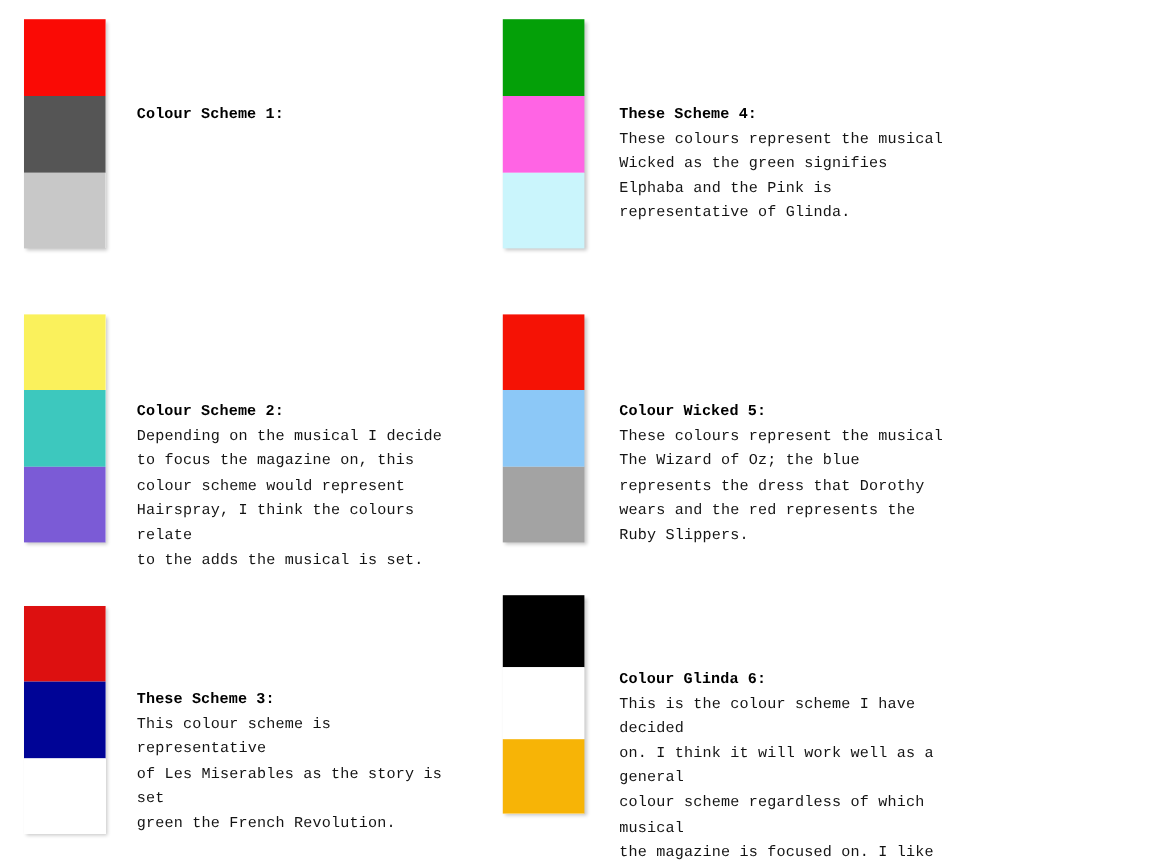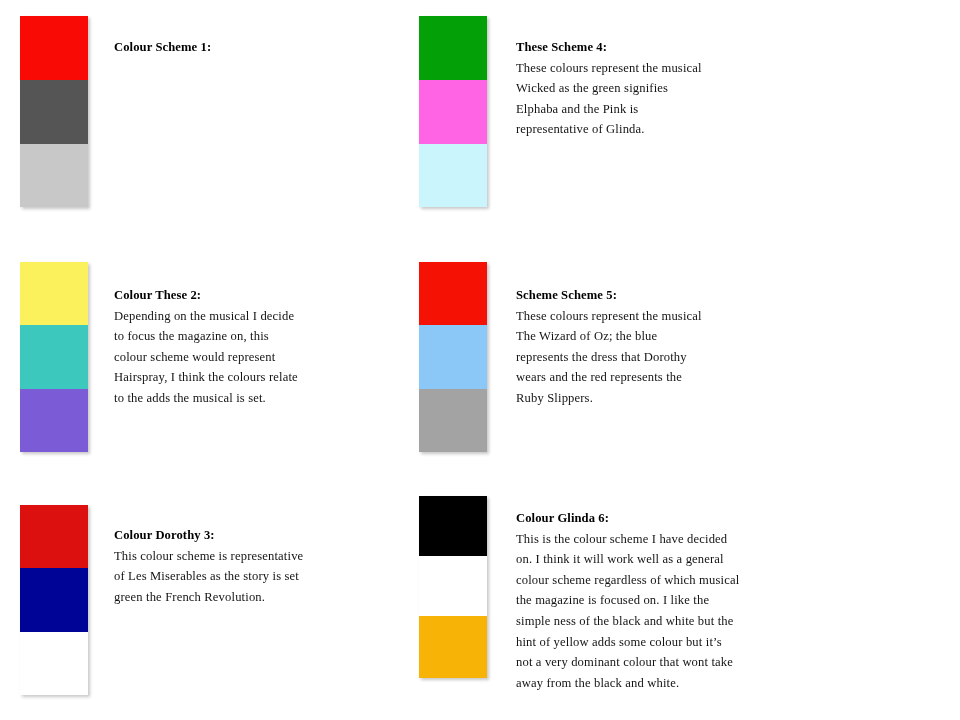--- a/index.html
+++ b/index.html
@@ -28,25 +28,26 @@
     width: 68px;
     box-shadow: 2px 2px 3px rgba(0,0,0,0.22);
   }
   .swatch-band {
     width: 68px;
     display: block;
   }
   
   .text-block {
     position: absolute;
-    font-family: Liberation Serif, serif;
+    font-family: Liberation Mono, monospace;
     font-size: 12.6px;
     line-height: 20.6px;
     color: #141414;
     letter-spacing: 0.15px;
+    margin-top: 48px;
   }
   .scheme-title {
     font-weight: bold;
     font-size: 12.6px;
     line-height: 20.6px;
     color: #000000;
     display: block;
     letter-spacing: 0.1px;
   }
   .scheme-body {
@@ -88,35 +89,35 @@
   <div class="text-block" id="text-1">
     <span class="scheme-title">Colour Scheme 1:</span>
   </div>
 
   <div class="swatch-stack" id="stack-2">
     <div class="swatch-band" style="background: rgb(250, 241, 92); height: 63px;"></div>
     <div class="swatch-band" style="background: rgb(61, 200, 190); height: 64px;"></div>
     <div class="swatch-band" style="background: rgb(123, 91, 214); height: 63px;"></div>
   </div>
   <div class="text-block" id="text-2">
-    <span class="scheme-title">Colour These 2:</span>
+    <span class="scheme-title">Colour Scheme 2:</span>
     <span class="scheme-body">Depending on the musical I decide
 to focus the magazine on, this
 colour scheme would represent
 Hairspray, I think the colours relate
 to the adds the musical is set.</span>
   </div>
 
   <div class="swatch-stack" id="stack-3">
     <div class="swatch-band" style="background: rgb(221, 16, 16); height: 63px;"></div>
     <div class="swatch-band" style="background: rgb(0, 4, 150); height: 64px;"></div>
     <div class="swatch-band" style="background: rgb(255, 255, 255); height: 63px;"></div>
   </div>
   <div class="text-block" id="text-3">
-    <span class="scheme-title">Colour Dorothy 3:</span>
+    <span class="scheme-title">These Scheme 3:</span>
     <span class="scheme-body">This colour scheme is representative
 of Les Miserables as the story is set
 green the French Revolution.</span>
   </div>
 
   <div class="swatch-stack" id="stack-4">
     <div class="swatch-band" style="background: rgb(4, 160, 8); height: 64px;"></div>
     <div class="swatch-band" style="background: rgb(255, 100, 228); height: 64px;"></div>
     <div class="swatch-band" style="background: rgb(202, 245, 252); height: 63px;"></div>
   </div>
@@ -127,21 +128,21 @@
 Elphaba and the Pink is
 representative of Glinda.</span>
   </div>
 
   <div class="swatch-stack" id="stack-5">
     <div class="swatch-band" style="background: rgb(245, 18, 5); height: 63px;"></div>
     <div class="swatch-band" style="background: rgb(140, 200, 247); height: 64px;"></div>
     <div class="swatch-band" style="background: rgb(163, 163, 163); height: 63px;"></div>
   </div>
   <div class="text-block" id="text-5">
-    <span class="scheme-title">Scheme Scheme 5:</span>
+    <span class="scheme-title">Colour Wicked 5:</span>
     <span class="scheme-body">These colours represent the musical
 The Wizard of Oz; the blue
 represents the dress that Dorothy
 wears and the red represents the
 Ruby Slippers.</span>
   </div>
 
   <div class="swatch-stack" id="stack-6">
     <div class="swatch-band" style="background: rgb(0, 0, 0); height: 60px;"></div>
     <div class="swatch-band" style="background: rgb(255, 255, 255); height: 60px;"></div>

